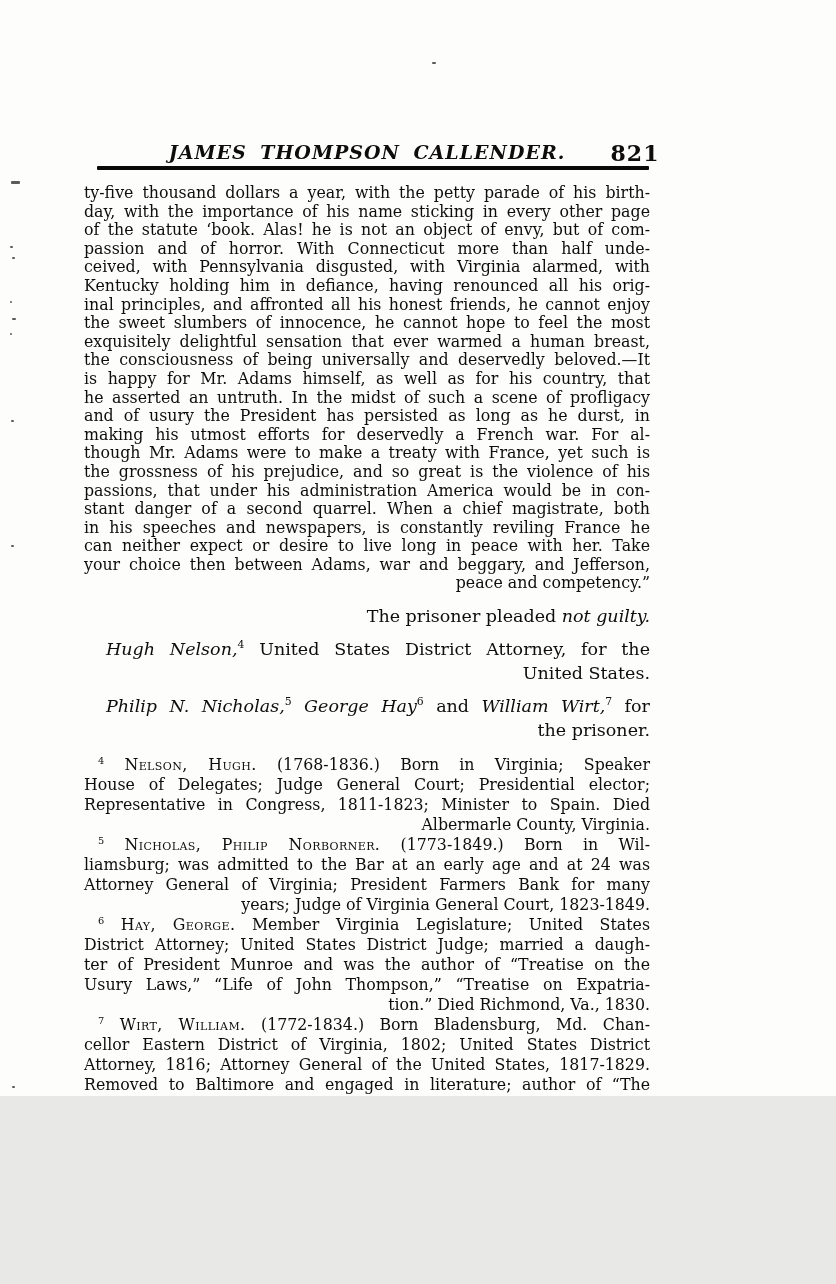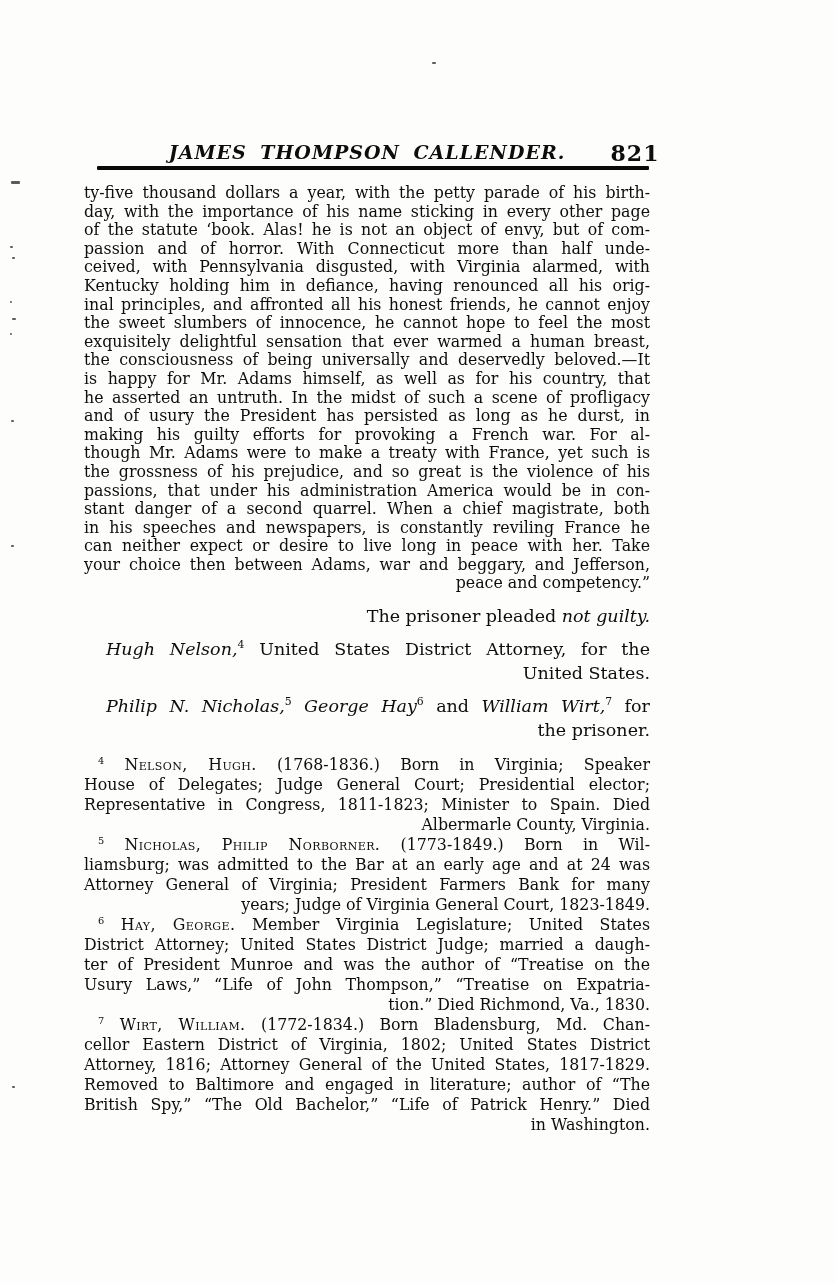--- a/index.html
+++ b/index.html
@@ -1,19 +1,19 @@
 <!DOCTYPE html>
 <html><head>
 <meta charset="utf-8">
 <title>Scanned book page</title>
 <style>
   html,body{margin:0;padding:0;background:#e8e8e6;}
   .page{
     position:relative;
-    width:836px;height:1284px;
+    width:836px;height:1096px;
     background:#fdfdfb;
     font-family:"DejaVu Serif", serif;
     color:#0e0d0c;
     overflow:hidden;
   }
   
   .header{position:absolute;top:141px;left:84px;width:566px;height:26px;}
   .running-title{
     width:100%;text-align:center;
     font-weight:bold;font-style:italic;
@@ -73,21 +73,21 @@
       <div class="line j"><span class="s-n">passion and of horror. With Connecticut more than half unde-</span></div>
       <div class="line j"><span class="s-n">ceived, with Pennsylvania disgusted, with Virginia alarmed, with</span></div>
       <div class="line j"><span class="s-n">Kentucky holding him in defiance, having renounced all his orig-</span></div>
       <div class="line j"><span class="s-n">inal principles, and affronted all his honest friends, he cannot enjoy</span></div>
       <div class="line j"><span class="s-n">the sweet slumbers of innocence, he cannot hope to feel the most</span></div>
       <div class="line j"><span class="s-n">exquisitely delightful sensation that ever warmed a human breast,</span></div>
       <div class="line j"><span class="s-n">the consciousness of being universally and deservedly beloved.—It</span></div>
       <div class="line j"><span class="s-n">is happy for Mr. Adams himself, as well as for his country, that</span></div>
       <div class="line j"><span class="s-n">he asserted an untruth. In the midst of such a scene of profligacy</span></div>
       <div class="line j"><span class="s-n">and of usury the President has persisted as long as he durst, in</span></div>
-      <div class="line j"><span class="s-n">making his guilty efforts for provoking a French war. For al-</span></div>
+      <div class="line j"><span class="s-n">making his utmost efforts for deservedly a French war. For al-</span></div>
       <div class="line j"><span class="s-n">though Mr. Adams were to make a treaty with France, yet such is</span></div>
       <div class="line j"><span class="s-n">the grossness of his prejudice, and so great is the violence of his</span></div>
       <div class="line j"><span class="s-n">passions, that under his administration America would be in con-</span></div>
       <div class="line j"><span class="s-n">stant danger of a second quarrel. When a chief magistrate, both</span></div>
       <div class="line j"><span class="s-n">in his speeches and newspapers, is constantly reviling France he</span></div>
       <div class="line j"><span class="s-n">can neither expect or desire to live long in peace with her. Take</span></div>
       <div class="line j"><span class="s-n">your choice then between Adams, war and beggary, and Jefferson,</span></div>
       <div class="line e"><span class="s-n">peace and competency.”</span></div>
     </div>
 

